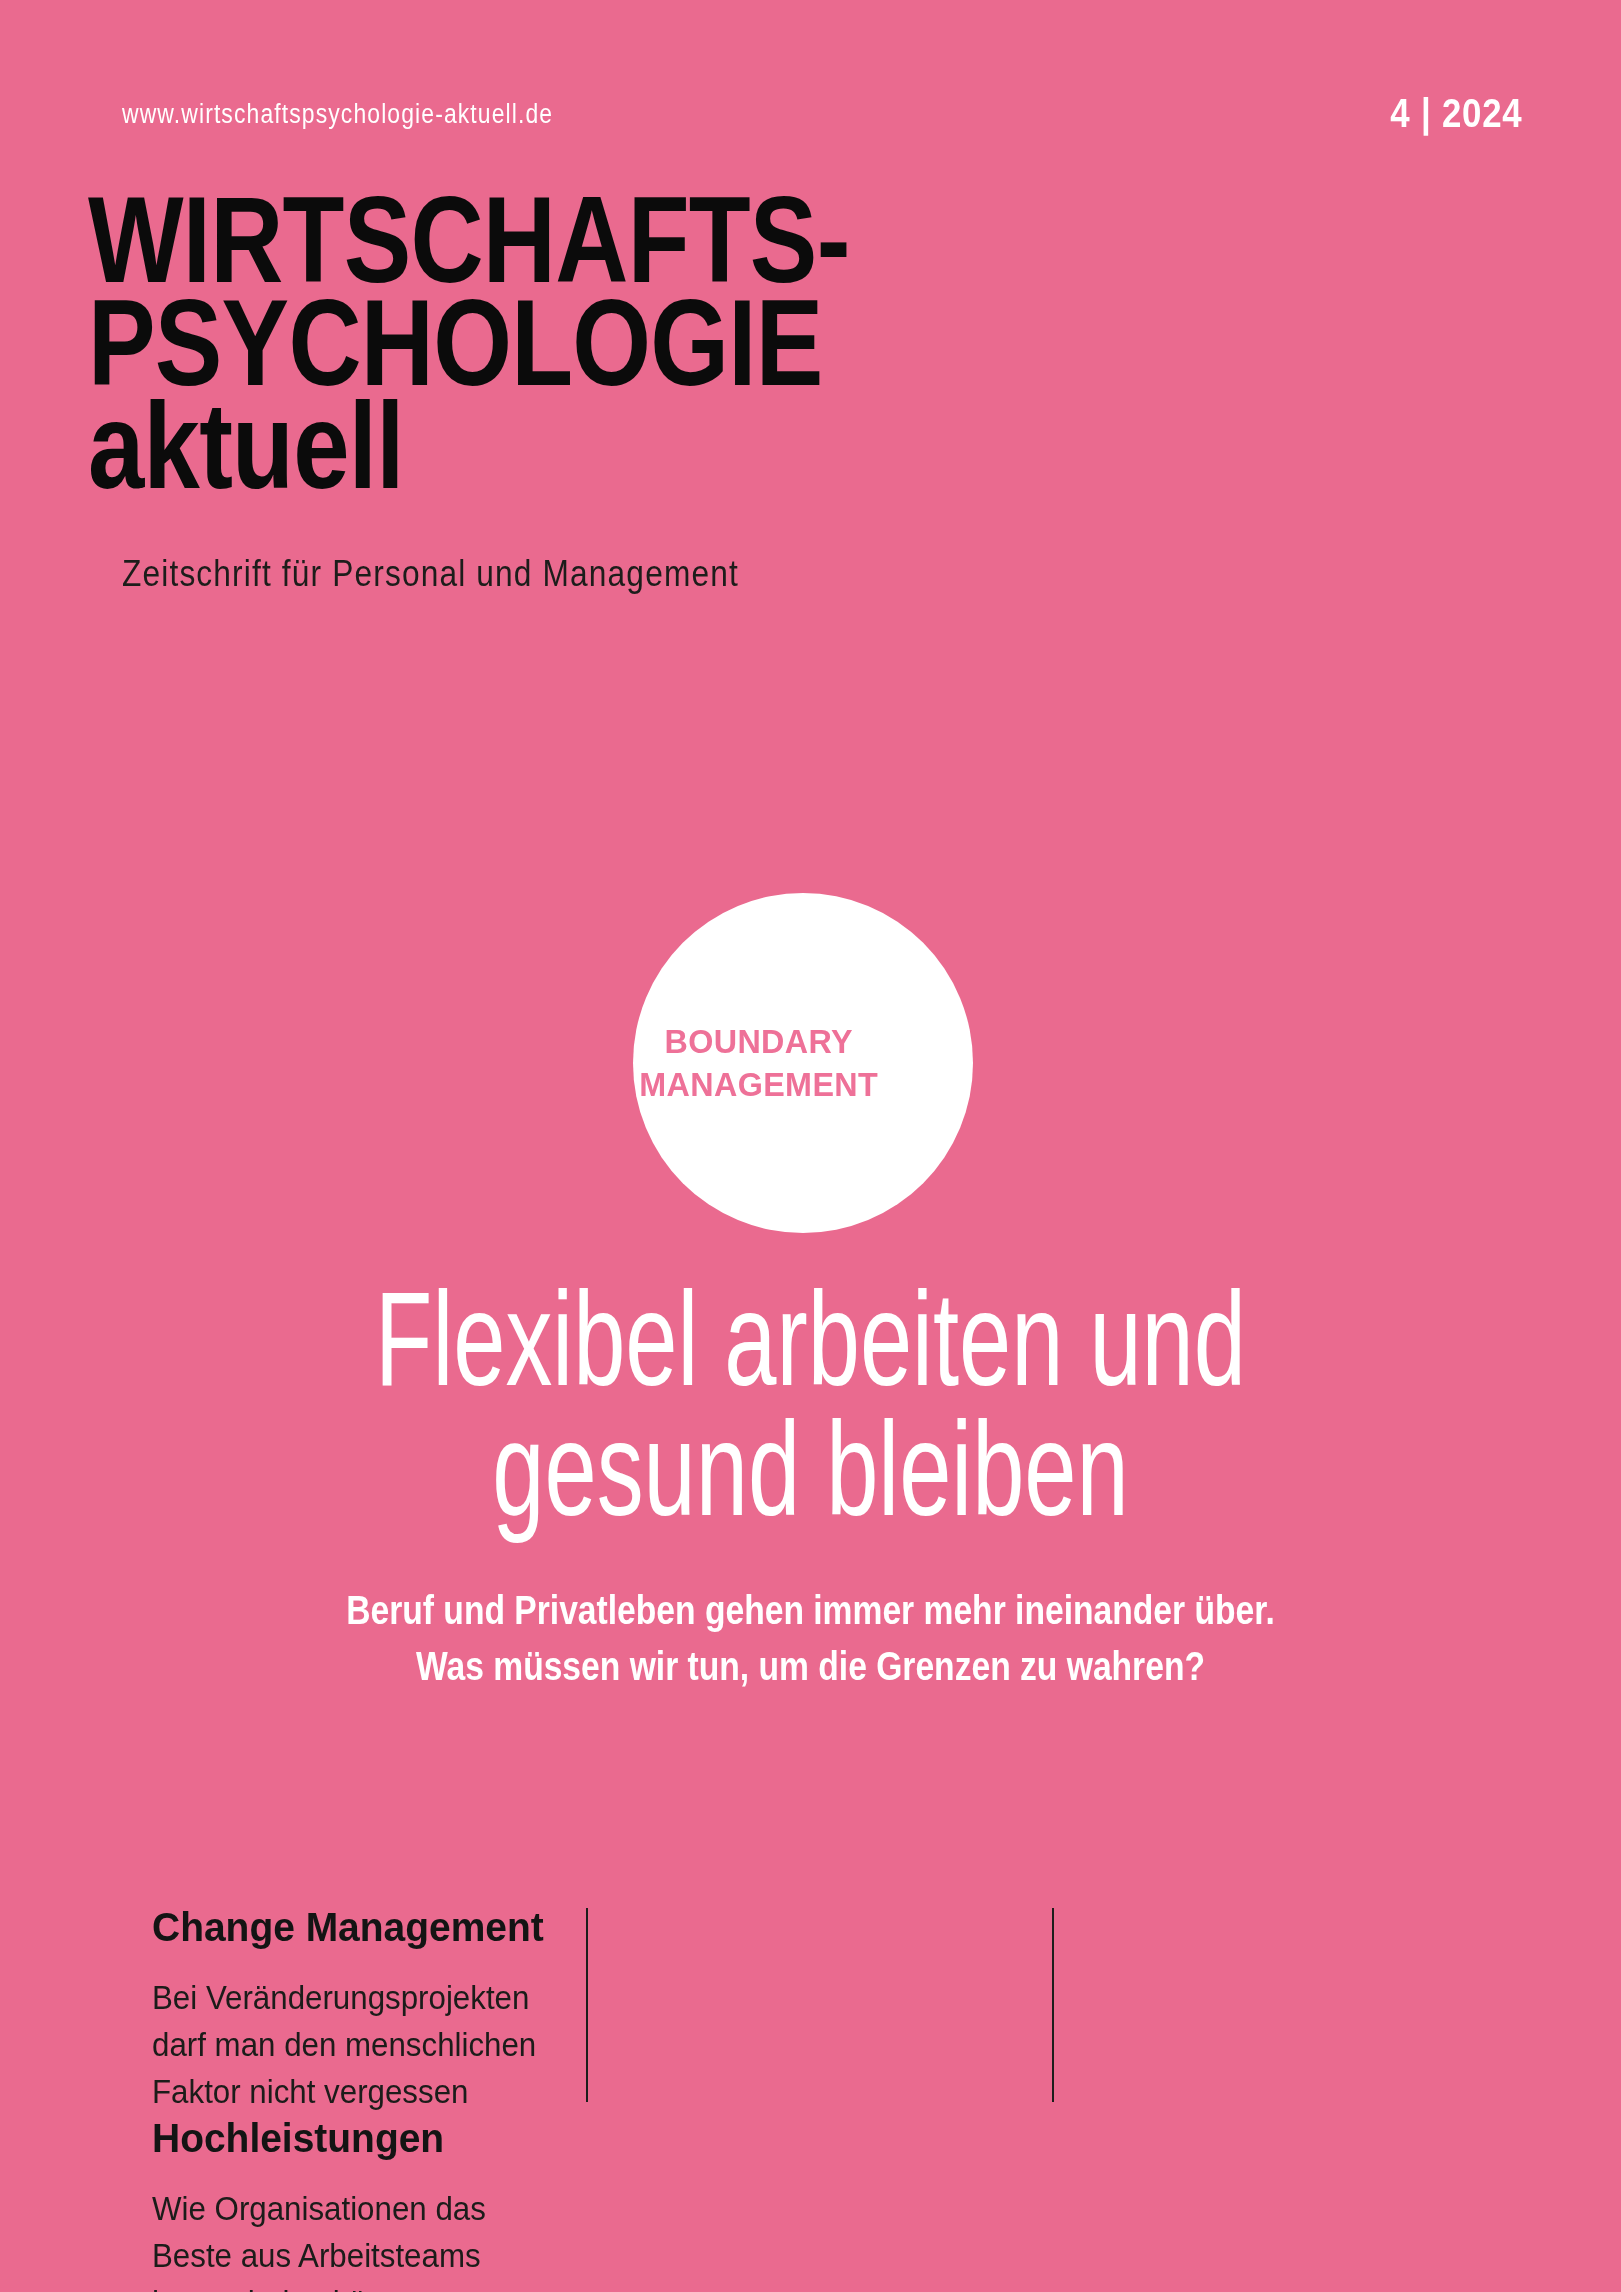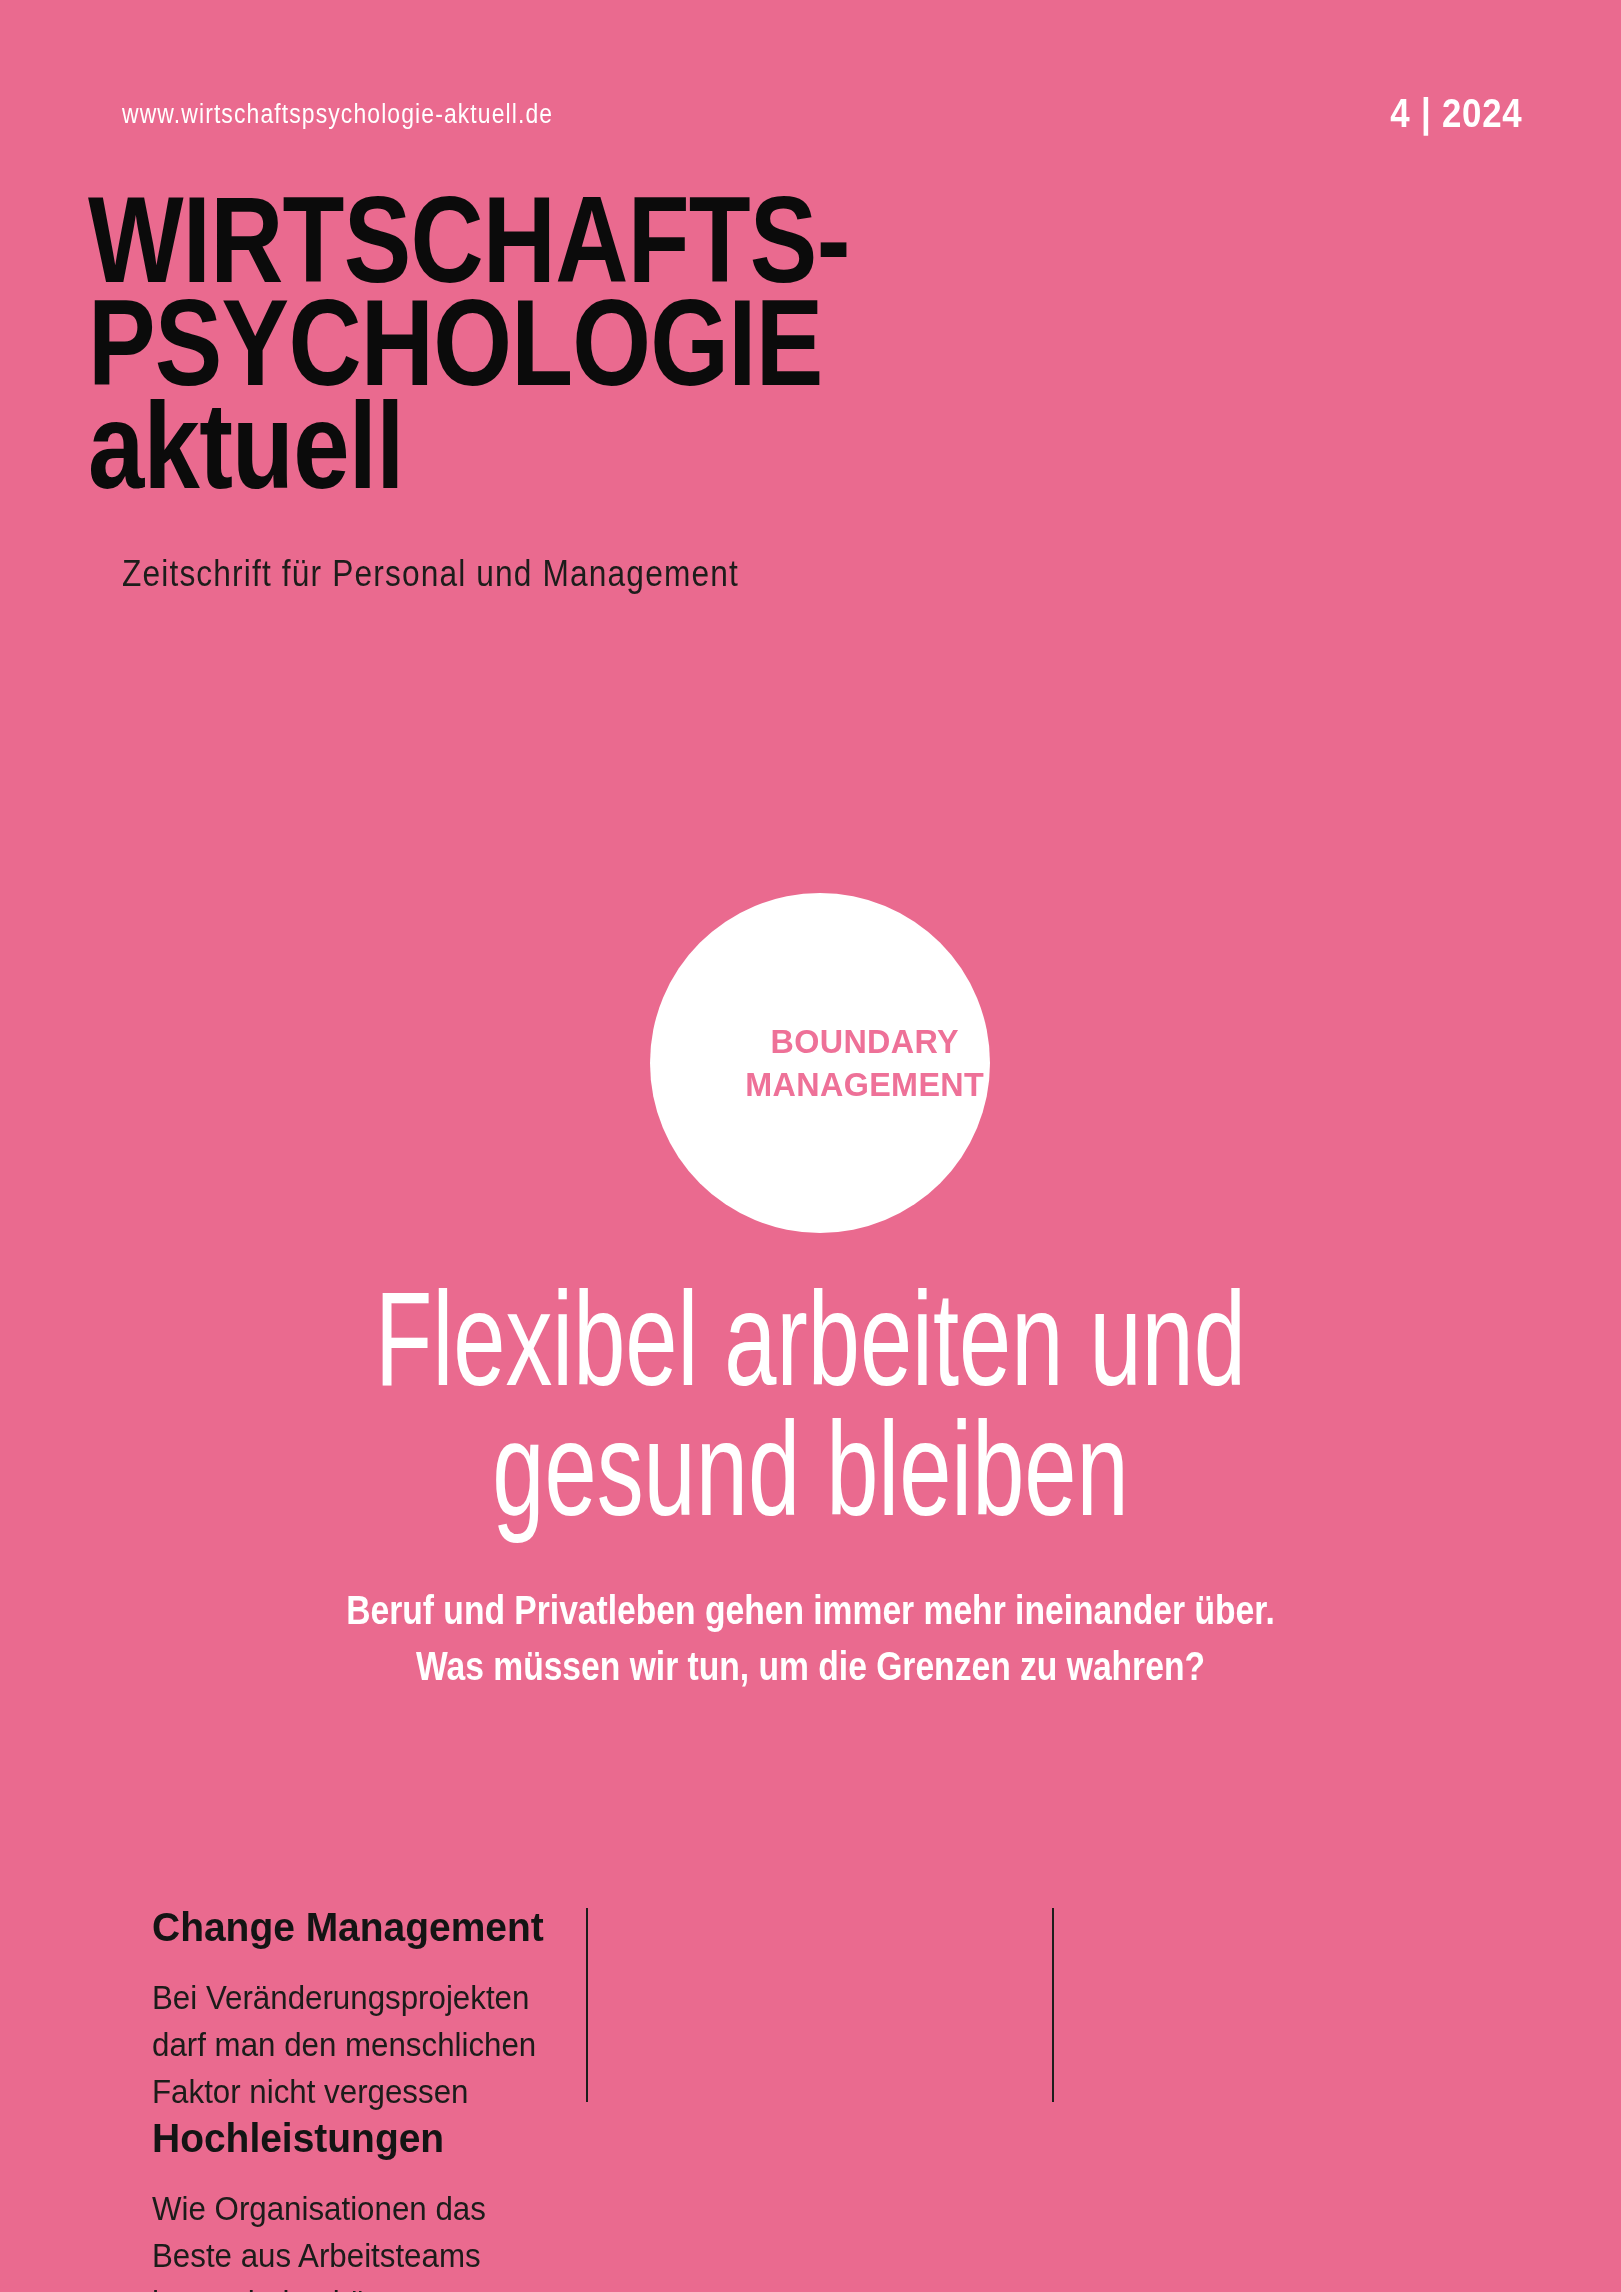--- a/index.html
+++ b/index.html
@@ -39,23 +39,23 @@
   .mast-sub{
     position:absolute;left:122px;top:553px;
     color:#1d1d1b;font-size:36px;font-weight:400;
     letter-spacing:1.3px;
     transform:scaleX(0.88);transform-origin:left top;
     white-space:nowrap;
   }
 
   
   .badge{
-    position:absolute;left:650px;top:893px;width:340px;height:340px;
+    position:absolute;left:633px;top:893px;width:340px;height:340px;
     background:#ffffff;border-radius:50%;
-    display:flex;align-items:center;justify-content:flex-end;text-align:center;
+    display:flex;align-items:center;justify-content:flex-start;text-align:center;
   }
   .badge-text{
     color:#ee7198;font-size:34px;font-weight:700;
     line-height:43px;letter-spacing:0.4px;
     transform:scaleX(0.95);transform-origin:center center;
     white-space:nowrap;
   }
 
   
   .headline{

